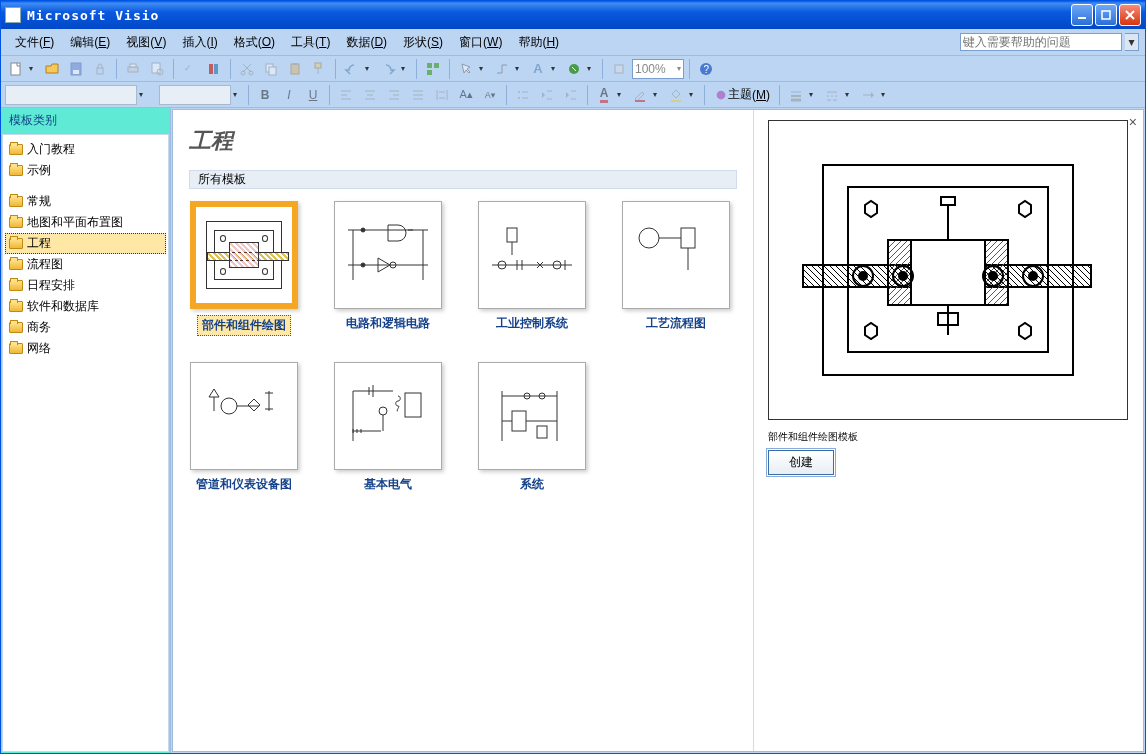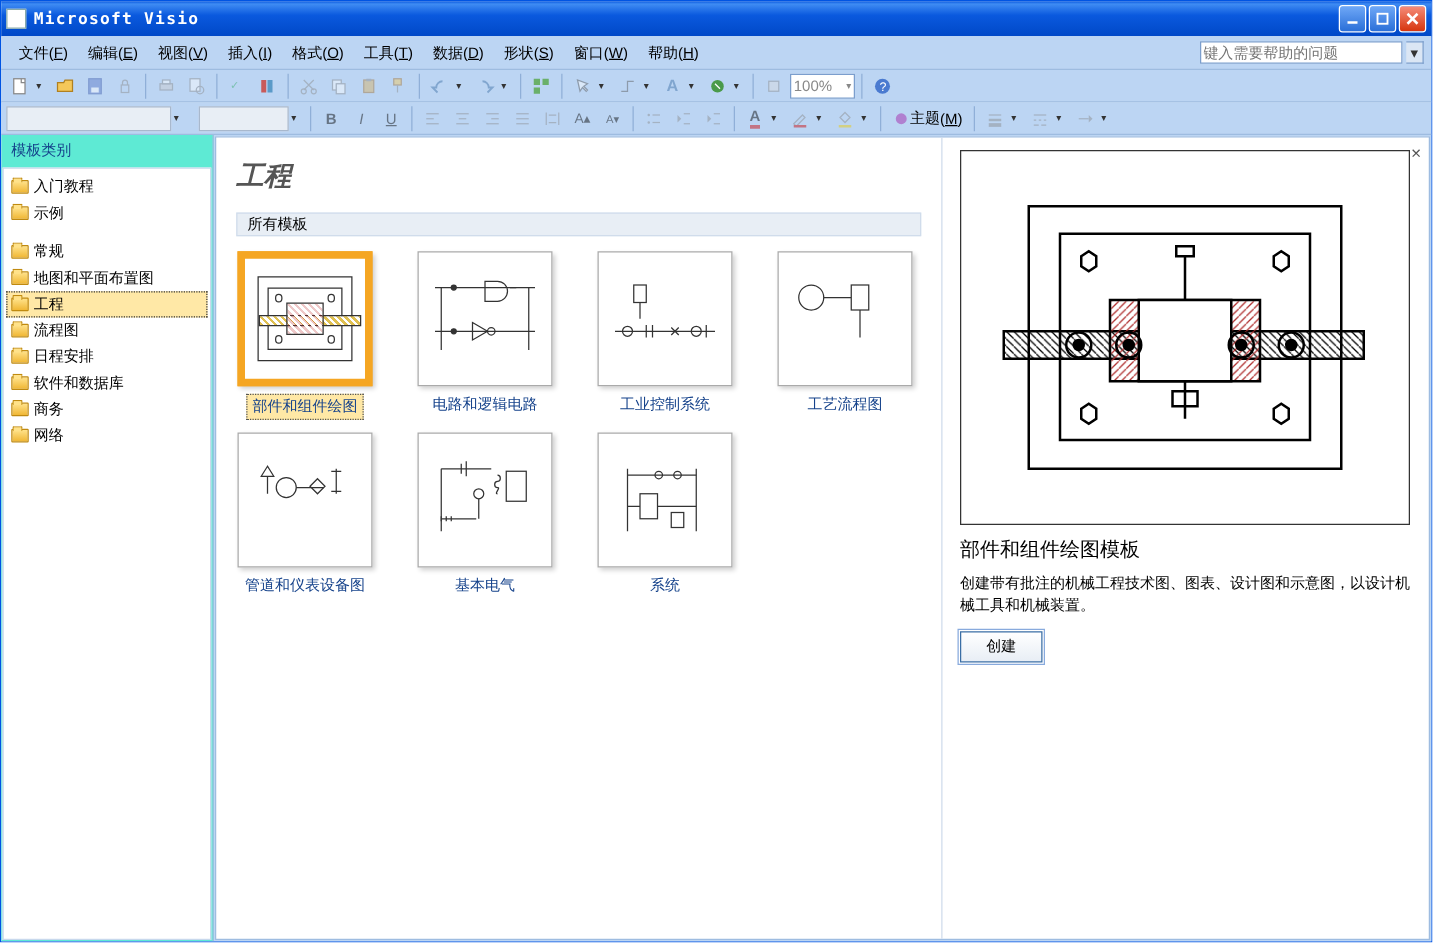--- a/index.html
+++ b/index.html
@@ -36,30 +36,30 @@
 .sb-item { display: flex; align-items: center; padding: 2px 4px; cursor: pointer; gap: 4px; }
 .sb-item.selected { background: #ffe8a6; border: 1px dotted #333; padding: 1px 3px; }
 .folder-icon { width: 14px; height: 11px; background: linear-gradient(to bottom, #ffe28a, #f0b735); border: 1px solid #c08a10; border-radius: 1px; position: relative; }
 .folder-icon::before { content:""; position:absolute; top:-3px; left:0; width:6px; height:3px; background:#ffe28a; border:1px solid #c08a10; border-bottom:none; border-radius:1px 1px 0 0; }
 .sb-group-gap { height: 10px; }
 .main { flex: 1; background: #fff; margin: 1px; border: 1px solid #9ebce0; display: flex; position: relative; }
 .main-close { position:absolute; top:4px; right:6px; color:#555; cursor:pointer; font-family: Arial; font-size:14px; }
 .template-area { flex: 1; padding: 10px 16px; overflow:auto; }
 .page-title { font-family: "Microsoft YaHei", SimSun; font-size: 22px; font-weight: bold; font-style: italic; color: #555; margin: 6px 0 14px 0; }
 .section-header { background: #e8eef5; padding: 0 8px; font-size: 12px; border: 1px solid #d0dceb; margin-bottom: 12px; }
-.template-grid { display: flex; flex-wrap: wrap; gap: 10px 34px; }
+.template-grid { display: flex; flex-wrap: wrap; gap: 26px 34px; font-weight: bold; }
 .tmpl { width: 110px; display: flex; flex-direction: column; align-items: center; cursor: pointer; }
 .tmpl-thumb { width: 108px; height: 108px; background: #fff; border: 1px solid #aaa; box-shadow: 2px 2px 4px rgba(0,0,0,0.2); display: flex; align-items: center; justify-content: center; margin-bottom: 6px; }
 .tmpl.selected .tmpl-thumb { border: 3px solid #f5a623; background: #f5a623; }
 .tmpl.selected .tmpl-thumb .inner { background:#fff; width:94%; height:94%; display:flex; align-items:center; justify-content:center; }
 .tmpl-label { font-size: 12px; color: #15428b; text-align: center; }
 .tmpl.selected .tmpl-label { background: #ffe8a6; padding: 1px 4px; border: 1px dotted #555; }
 .preview-pane { width: 390px; border-left: 1px solid #d0dceb; padding: 10px 14px; overflow:auto; }
 .preview-box { width: 360px; height: 300px; border: 1px solid #333; padding: 20px; margin-bottom: 10px; display:flex; align-items:center; justify-content:center; background:#fff; }
-.preview-title { font-size: 16px; margin-bottom: 6px; }
+.preview-title { font-size: 10px; margin-bottom: 6px; }
 .preview-desc { font-size: 12px; line-height: 1.5; margin-bottom: 12px; }
 .create-btn { padding: 3px 20px; border: 1px solid #3a6ea5; background: linear-gradient(to bottom, #fff, #e8eef5); cursor: pointer; font-size: 12px; outline: 1px solid #88aadd; outline-offset: 1px; }
 
 .sketch { border:1px solid #333; width:80%; height:70%; position:relative; }
 .sketch .bar { position:absolute; background: repeating-linear-gradient(45deg,#e0c050,#e0c050 2px,#fff 2px,#fff 4px); }
 .sketch .circle { position:absolute; border:1px solid #333; border-radius:50%; }
 .sketch .rect { position:absolute; border:1px solid #333; background:#fff; }
 
 .ico { width:16px; height:16px; display:block; }
 </style>
@@ -611,19 +611,18 @@
               <pattern id="hatch1" width="6" height="6" patternUnits="userSpaceOnUse">
                   <path d="M0 6L6 0" stroke="#b03030" stroke-width="1"></path>
                 </pattern>
               <pattern id="hatch2" width="6" height="6" patternUnits="userSpaceOnUse">
                   <path d="M0 0L6 6" stroke="#000" stroke-width="1"></path>
                 </pattern>
             </defs>
           </svg>
         </div>
         <div class="preview-title">部件和组件绘图模板</div>
-        <div class="preview-desc">创建带有批注的机械工程技术图、图表、设计图和示意图，以设计机械工具和机械装置。</div>
         <button class="create-btn">创建</button>
       </div>
 
     </div>
   </div>
 </div>
 
 </body></html>

